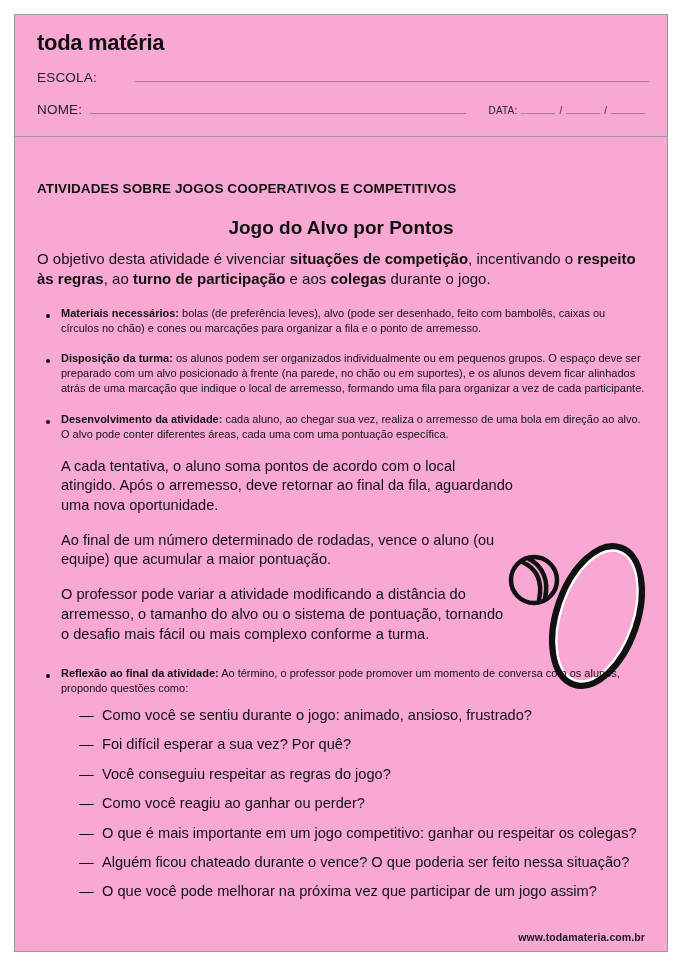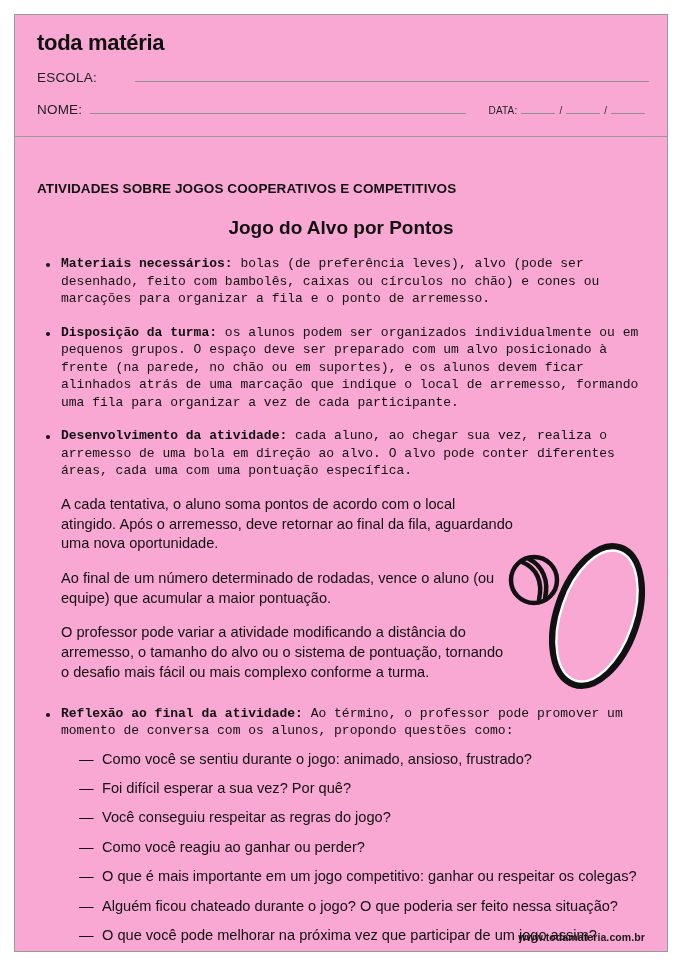--- a/index.html
+++ b/index.html
@@ -108,24 +108,23 @@
   }
 
   .bullets {
     list-style: none;
     margin: 0;
     padding: 0;
   }
   .bullet {
     position: relative;
     padding-left: 24px;
-    font-size: 13px;
+    font-size: 11px;
     line-height: 1.35;
     margin-top: 16px;
-    font-family: Liberation Mono, monospace;
   }
   .bullet::before {
     content: "";
     position: absolute;
     left: 9px;
     top: 8px;
     width: 4px;
     height: 4px;
     background: #111111;
     border-radius: 50%;
@@ -209,20 +208,23 @@
         <span class="data-slot"></span>
       </span>
     </div>
   </div>
 
   <div class="content">
 
     <div class="doc-title">ATIVIDADES SOBRE JOGOS COOPERATIVOS E COMPETITIVOS</div>
     <div class="activity-title">Jogo do Alvo por Pontos</div>
 
+    <div class="intro">
+      <span>O objetivo desta atividade é vivenciar </span><b>situações de competição</b><span>, incentivando o </span><b>respeito às regras</b><span>, ao </span><b>turno de participação</b><span> e aos </span><b>colegas</b><span> durante o jogo.</span>
+    </div>
 
     <ul class="bullets">
       <li class="bullet">
         <b>Materiais necessários:</b><span> bolas (de preferência leves), alvo (pode ser desenhado, feito com bambolês, caixas ou círculos no chão) e cones ou marcações para organizar a fila e o ponto de arremesso.</span>
       </li>
       <li class="bullet">
         <b>Disposição da turma:</b><span> os alunos podem ser organizados individualmente ou em pequenos grupos. O espaço deve ser preparado com um alvo posicionado à frente (na parede, no chão ou em suportes), e os alunos devem ficar alinhados atrás de uma marcação que indique o local de arremesso, formando uma fila para organizar a vez de cada participante.</span>
       </li>
       <li class="bullet">
         <b>Desenvolvimento da atividade:</b><span> cada aluno, ao chegar sua vez, realiza o arremesso de uma bola em direção ao alvo. O alvo pode conter diferentes áreas, cada uma com uma pontuação específica.</span>
@@ -250,19 +252,19 @@
     <div class="bullet" style="margin-top:22px;">
       <b>Reflexão ao final da atividade:</b><span> Ao término, o professor pode promover um momento de conversa com os alunos, propondo questões como:</span>
     </div>
 
     <ul class="questions">
       <li class="question">Como você se sentiu durante o jogo: animado, ansioso, frustrado?</li>
       <li class="question">Foi difícil esperar a sua vez? Por quê?</li>
       <li class="question">Você conseguiu respeitar as regras do jogo?</li>
       <li class="question">Como você reagiu ao ganhar ou perder?</li>
       <li class="question">O que é mais importante em um jogo competitivo: ganhar ou respeitar os colegas?</li>
-      <li class="question">Alguém ficou chateado durante o jogo? O que poderia ser feito nessa situação?</li>
+      <li class="question">Alguém ficou chateado durante o vence? O que poderia ser feito nessa situação?</li>
       <li class="question">O que você pode melhorar na próxima vez que participar de um jogo assim?</li>
     </ul>
   </div>
 
   <div class="footer">www.todamateria.com.br</div>
 </div>
 
 </body></html>

